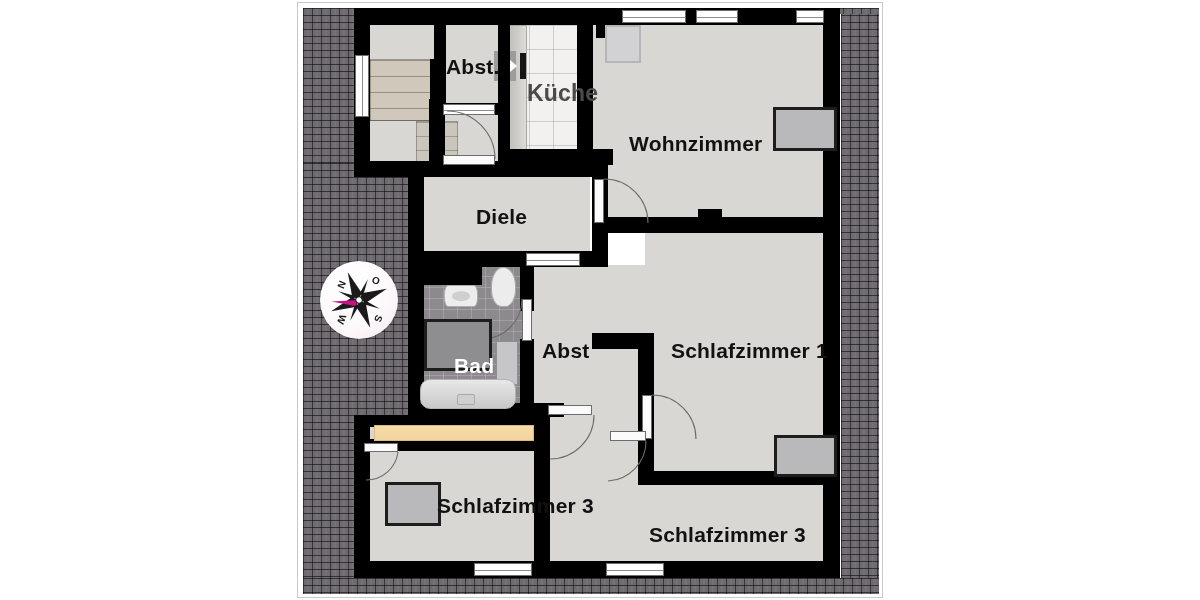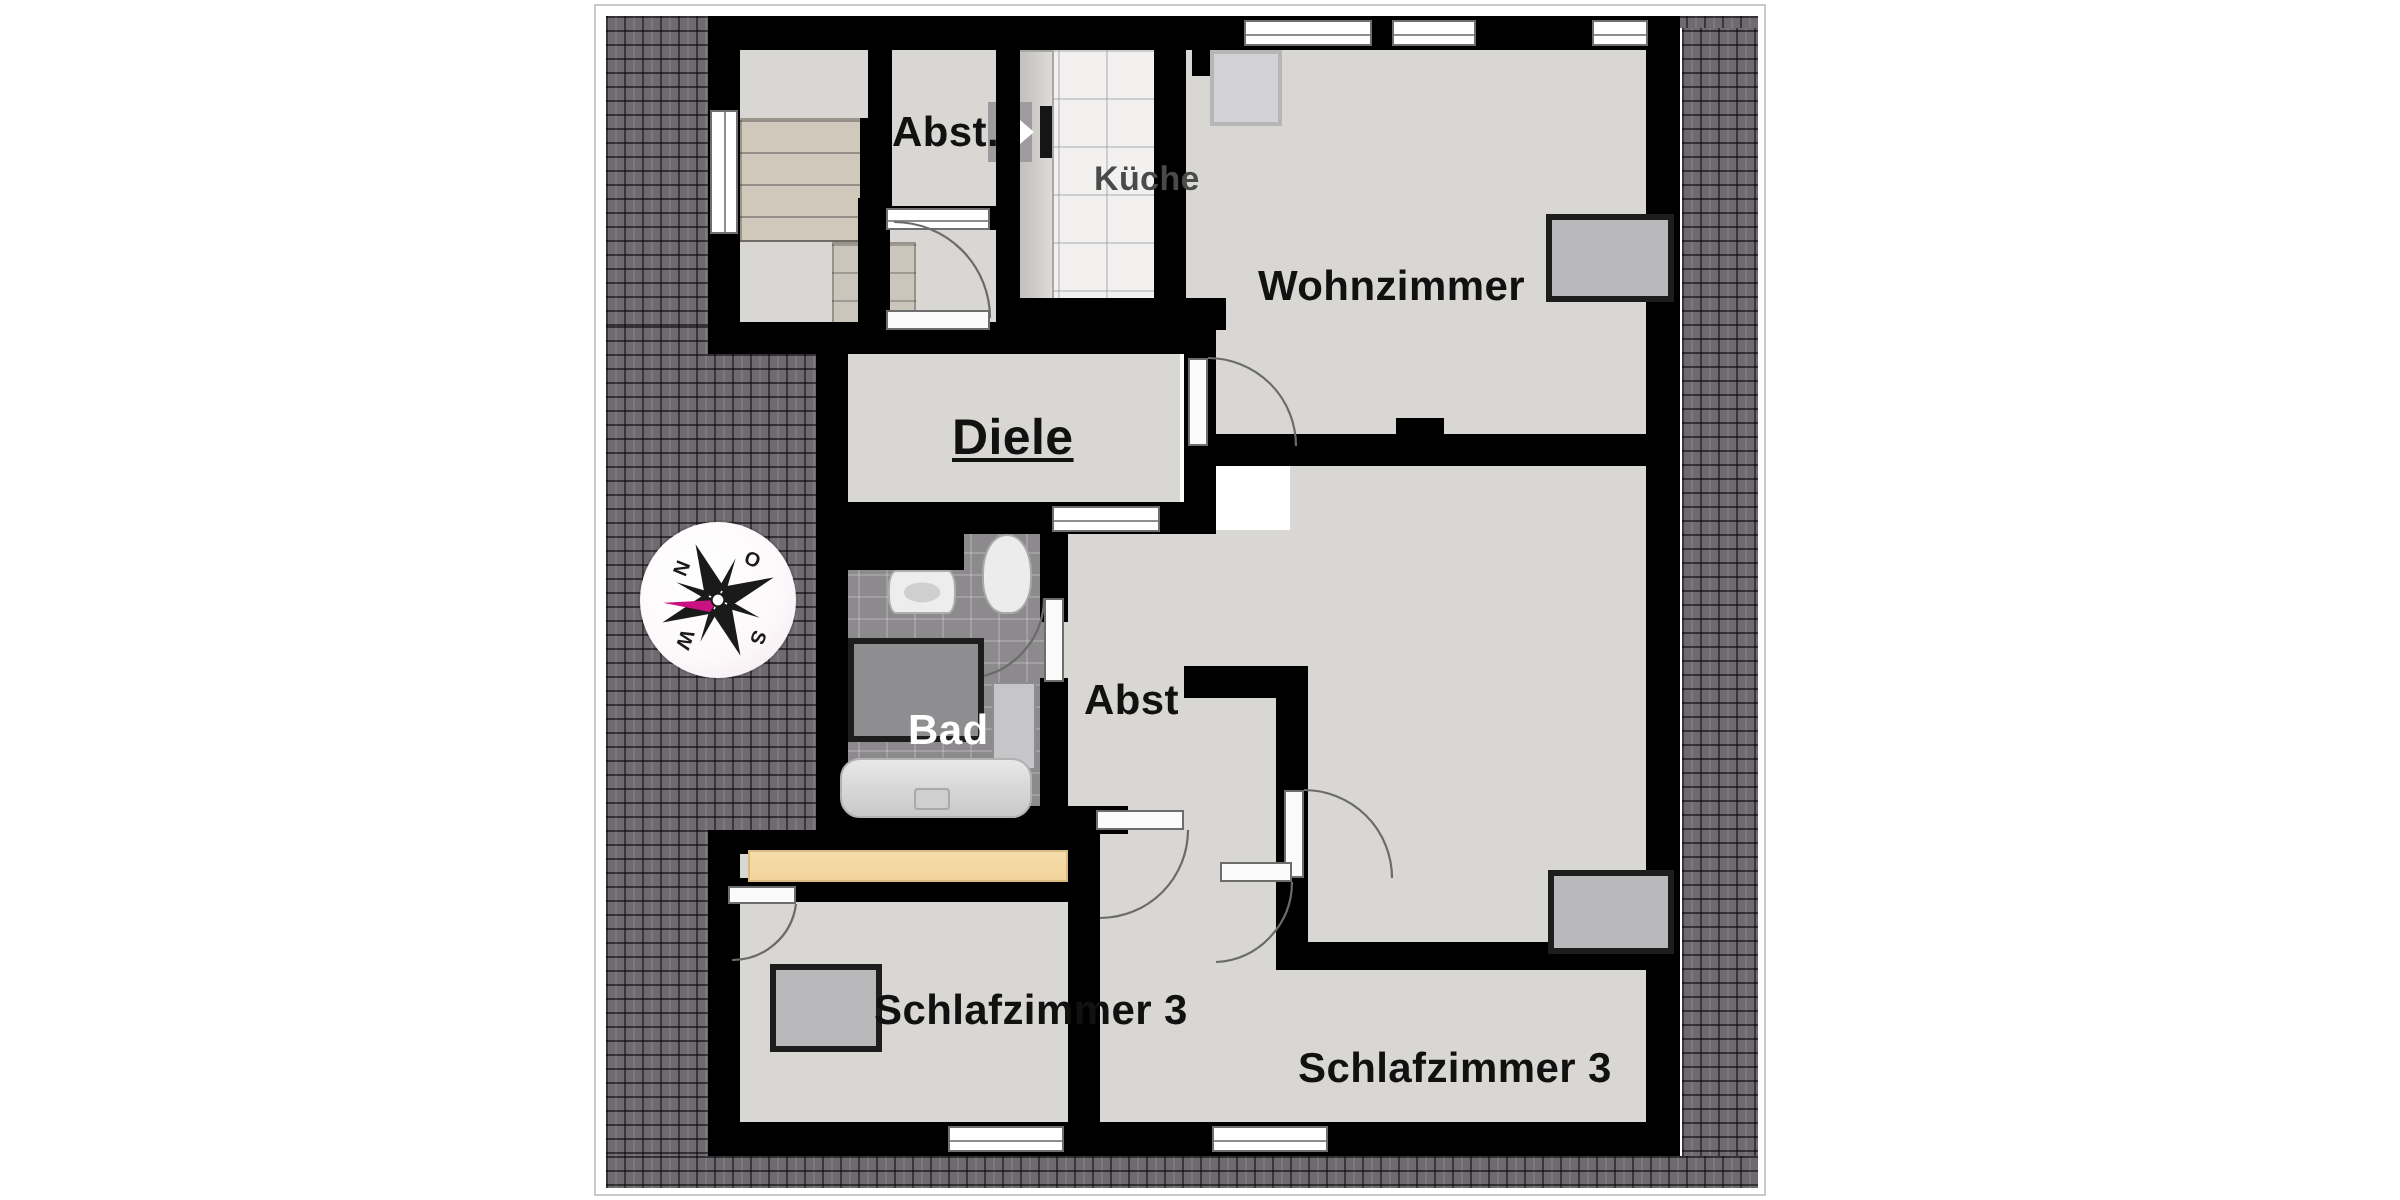--- a/index.html
+++ b/index.html
@@ -368,30 +368,31 @@
 
     <div class="furn-light" style="position:absolute;left:307px;top:22px;width:32px;height:34px;"></div>
     <div class="furn-dark" style="position:absolute;left:475px;top:104px;width:58px;height:38px;"></div>
     <div class="furn-dark" style="position:absolute;left:476px;top:432px;width:57px;height:36px;"></div>
     <div class="furn-dark" style="position:absolute;left:87px; top:479px;width:50px;height:38px;"></div>
 
     <div class="sill abs" style="left:76px; top:422px;width:160px;height:16px;"></div>
 
     <div class="label" style="left:148px;top:52px;  font-size:21px;">Abst.</div>
 
-    <div class="label grey" style="left:229px;top:77px;  font-size:17px;padding-left:20px;">Küche</div>
+    <div class="label grey" style="left:229px;top:77px;  font-size:23px;">Küche</div>
 
     <div class="label" style="left:331px;top:129px; font-size:21px;">Wohnzimmer</div>
 
-    <div class="label" style="left:178px;top:202px; font-size:25px;text-decoration:underline;">Diele</div>
+    <div class="label" style="left:178px;top:202px; font-size:21px;">Diele</div>
 
     <div class="label white" style="left:156px;top:351px; font-size:21px;">Bad</div>
 
     <div class="label" style="left:244px;top:336px; font-size:21px;">Abst</div>
 
+    <div class="label" style="left:373px;top:336px; font-size:21px;">Schlafzimmer 1</div>
 
     <div class="label" style="left:351px;top:520px; font-size:21px;">Schlafzimmer 3</div>
 
     <div class="label" style="left:139px;top:491px; font-size:21px;">Schlafzimmer 3</div>
 
     <div class="compass" style="left:22px; top:258px;">
       <svg width="78" height="78" viewBox="0 0 78 78">
         <g transform="translate(39,39) rotate(-22)">
 
           <polygon points="0,-30 5,-6 0,0 -5,-6" fill="#1a1a1a"></polygon>

